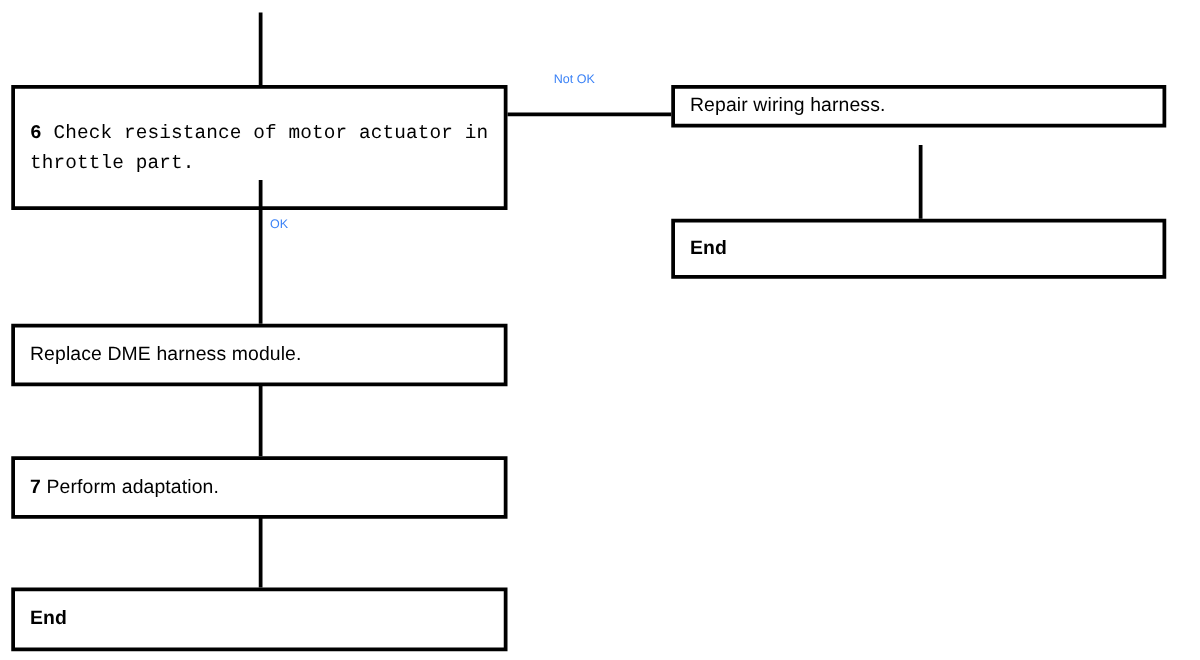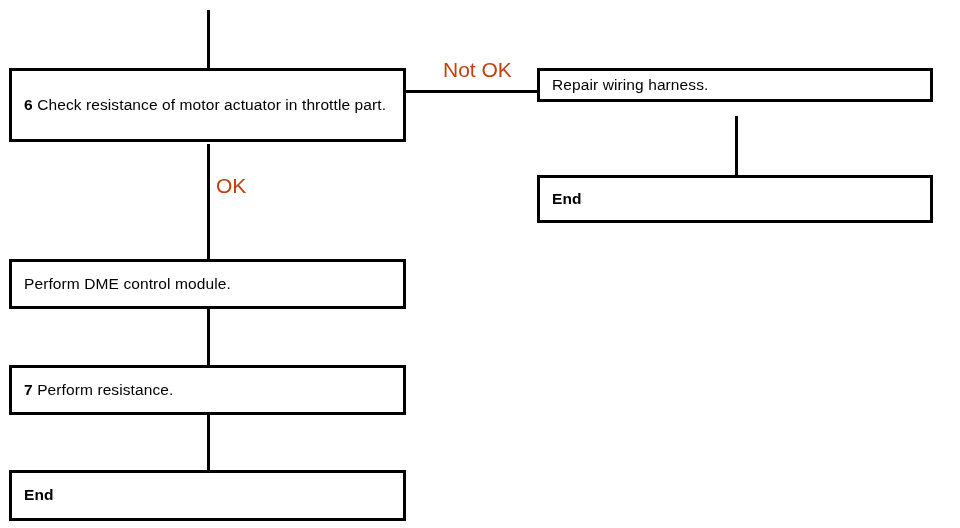--- a/index.html
+++ b/index.html
@@ -43,61 +43,61 @@
     background: #000000;
   }
   .connector.v {
     width: 3px;
   }
   .connector.h {
     height: 3px;
   }
   .edge-label {
     position: absolute;
-    font-size: 21px;
-    color: #c2410c;
+    font-size: 10px;
+    color: #3b82f6;
     white-space: nowrap;
     font-stretch: condensed;
   }
 </style>
 </head>
 <body>
 
 <div id="canvas">
 
   <div class="connector v" style="left:207px; top:10px; height:60px;"></div>
 
-  <div class="node" style="left:9px; top:68px; width:397px; height:74px;">
+  <div class="node" style="left:9px; top:68px; width:397px; height:100px;font-family:Liberation Mono, monospace;">
     <div class="node-text"><span class="step-num">6</span> <span>Check resistance of motor actuator in throttle part.</span></div>
   </div>
 
   <div class="connector h" style="left:406px; top:90px; width:134px;"></div>
   <div class="edge-label" style="left:443px; top:58px;">Not OK</div>
 
   <div class="node" style="left:537px; top:68px; width:396px; height:34px;">
     <div class="node-text">Repair wiring harness.</div>
   </div>
 
   <div class="connector v" style="left:735px; top:116px; height:61px;"></div>
 
   <div class="node" style="left:537px; top:175px; width:396px; height:48px;">
     <div class="node-text bold">End</div>
   </div>
 
   <div class="connector v" style="left:207px; top:144px; height:117px;"></div>
   <div class="edge-label" style="left:216px; top:174px;">OK</div>
 
   <div class="node" style="left:9px; top:259px; width:397px; height:50px;">
-    <div class="node-text">Perform DME control module.</div>
+    <div class="node-text">Replace DME harness module.</div>
   </div>
 
   <div class="connector v" style="left:207px; top:307px; height:60px;"></div>
 
   <div class="node" style="left:9px; top:365px; width:397px; height:50px;">
-    <div class="node-text"><span class="step-num">7</span> <span>Perform resistance.</span></div>
+    <div class="node-text"><span class="step-num">7</span> <span>Perform adaptation.</span></div>
   </div>
 
   <div class="connector v" style="left:207px; top:413px; height:59px;"></div>
 
   <div class="node" style="left:9px; top:470px; width:397px; height:51px;">
     <div class="node-text bold">End</div>
   </div>
 
 </div>
 

